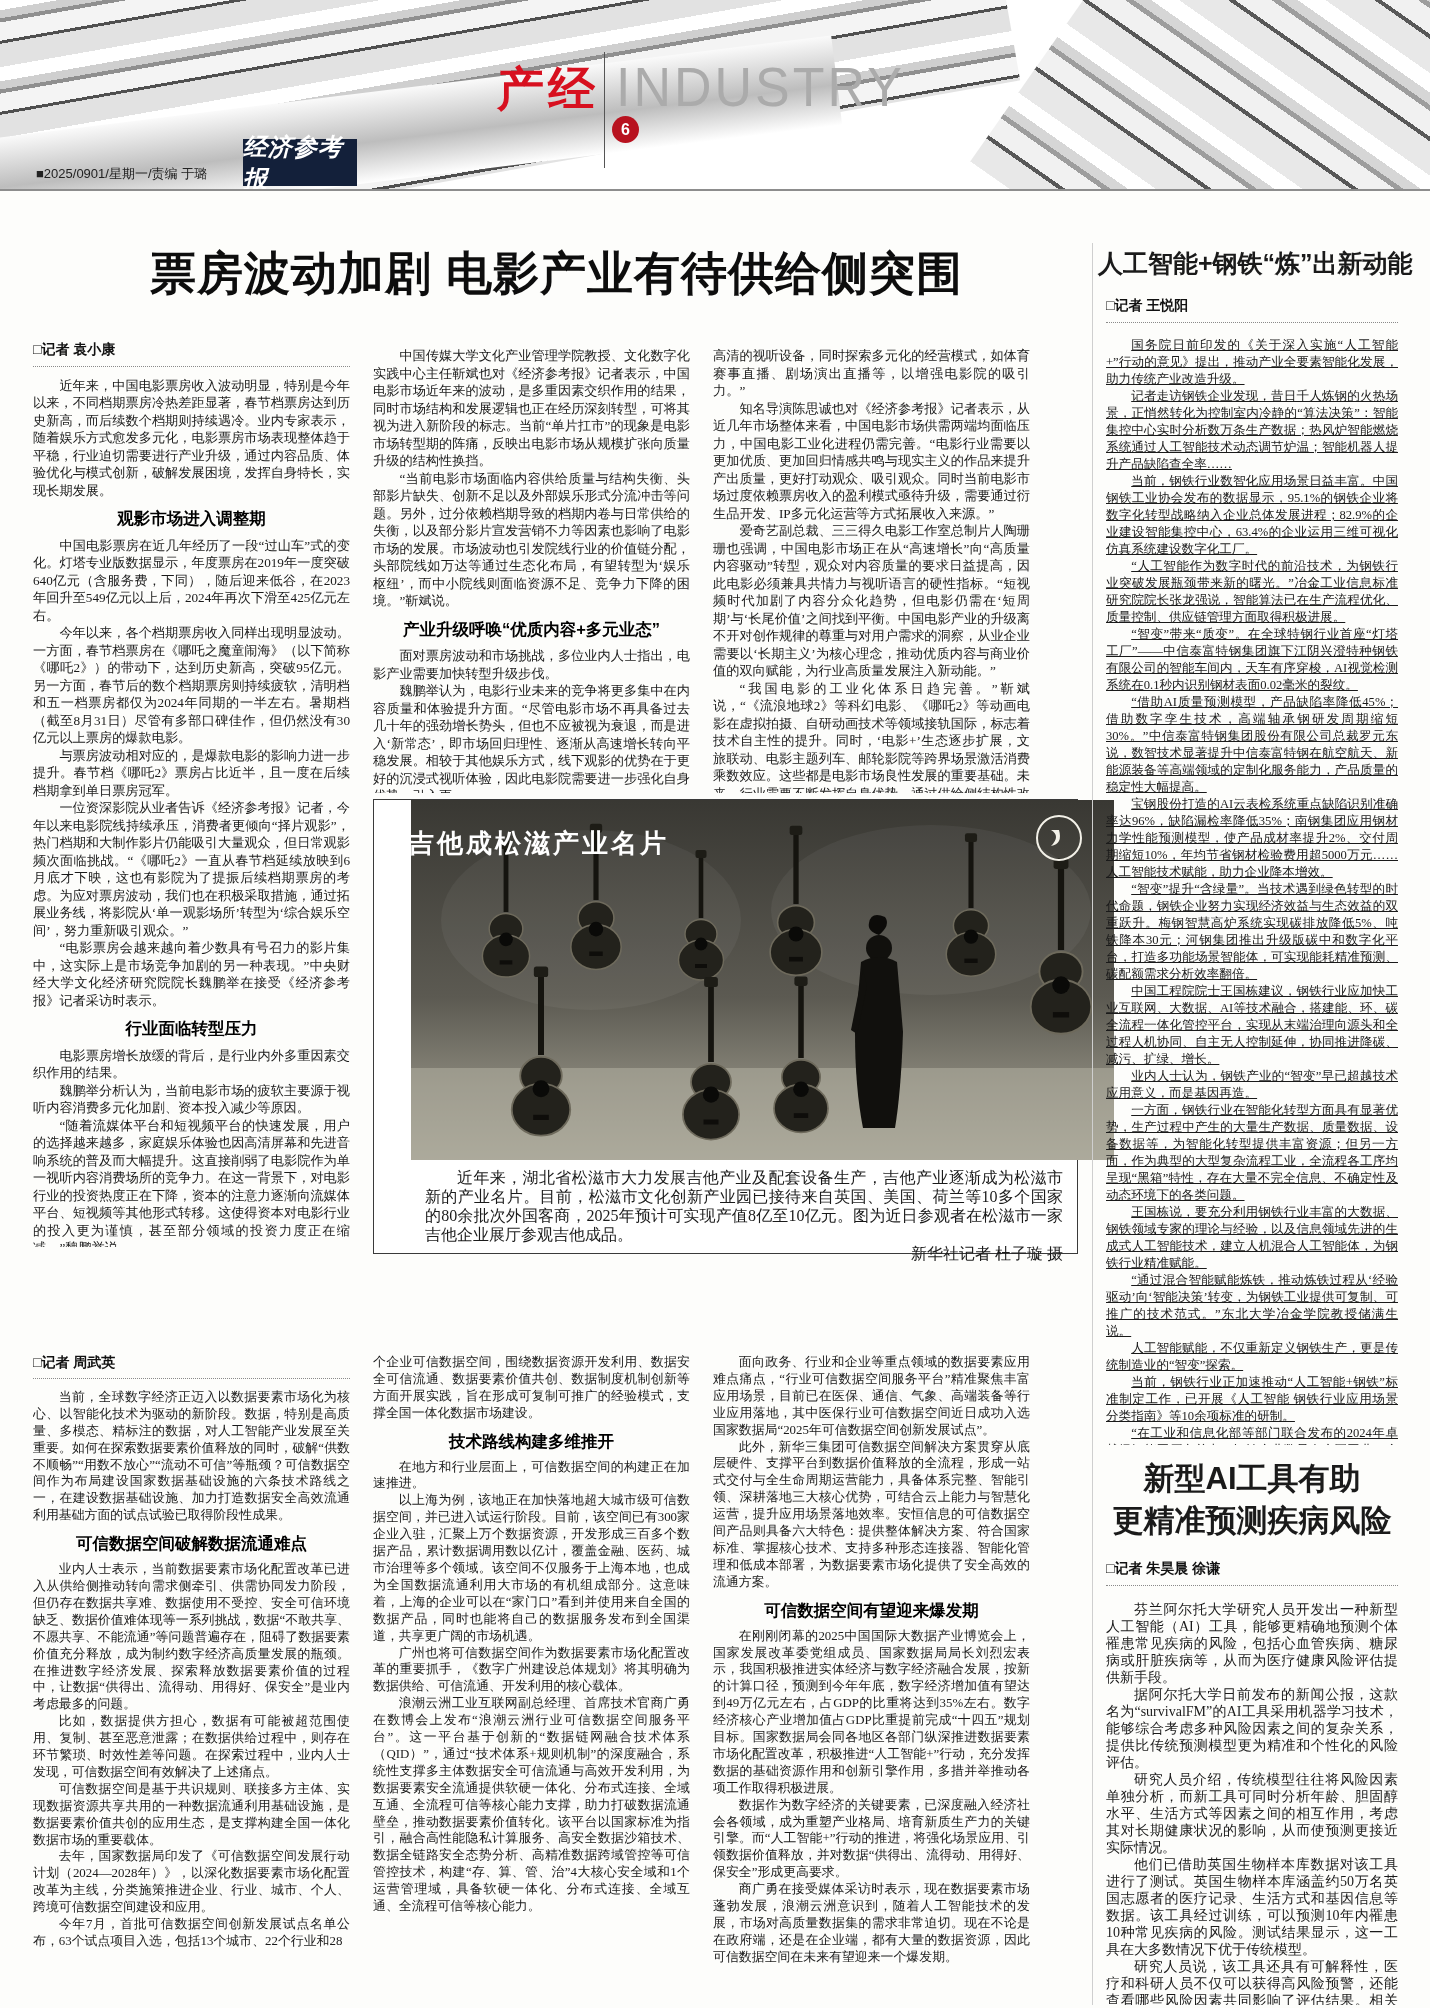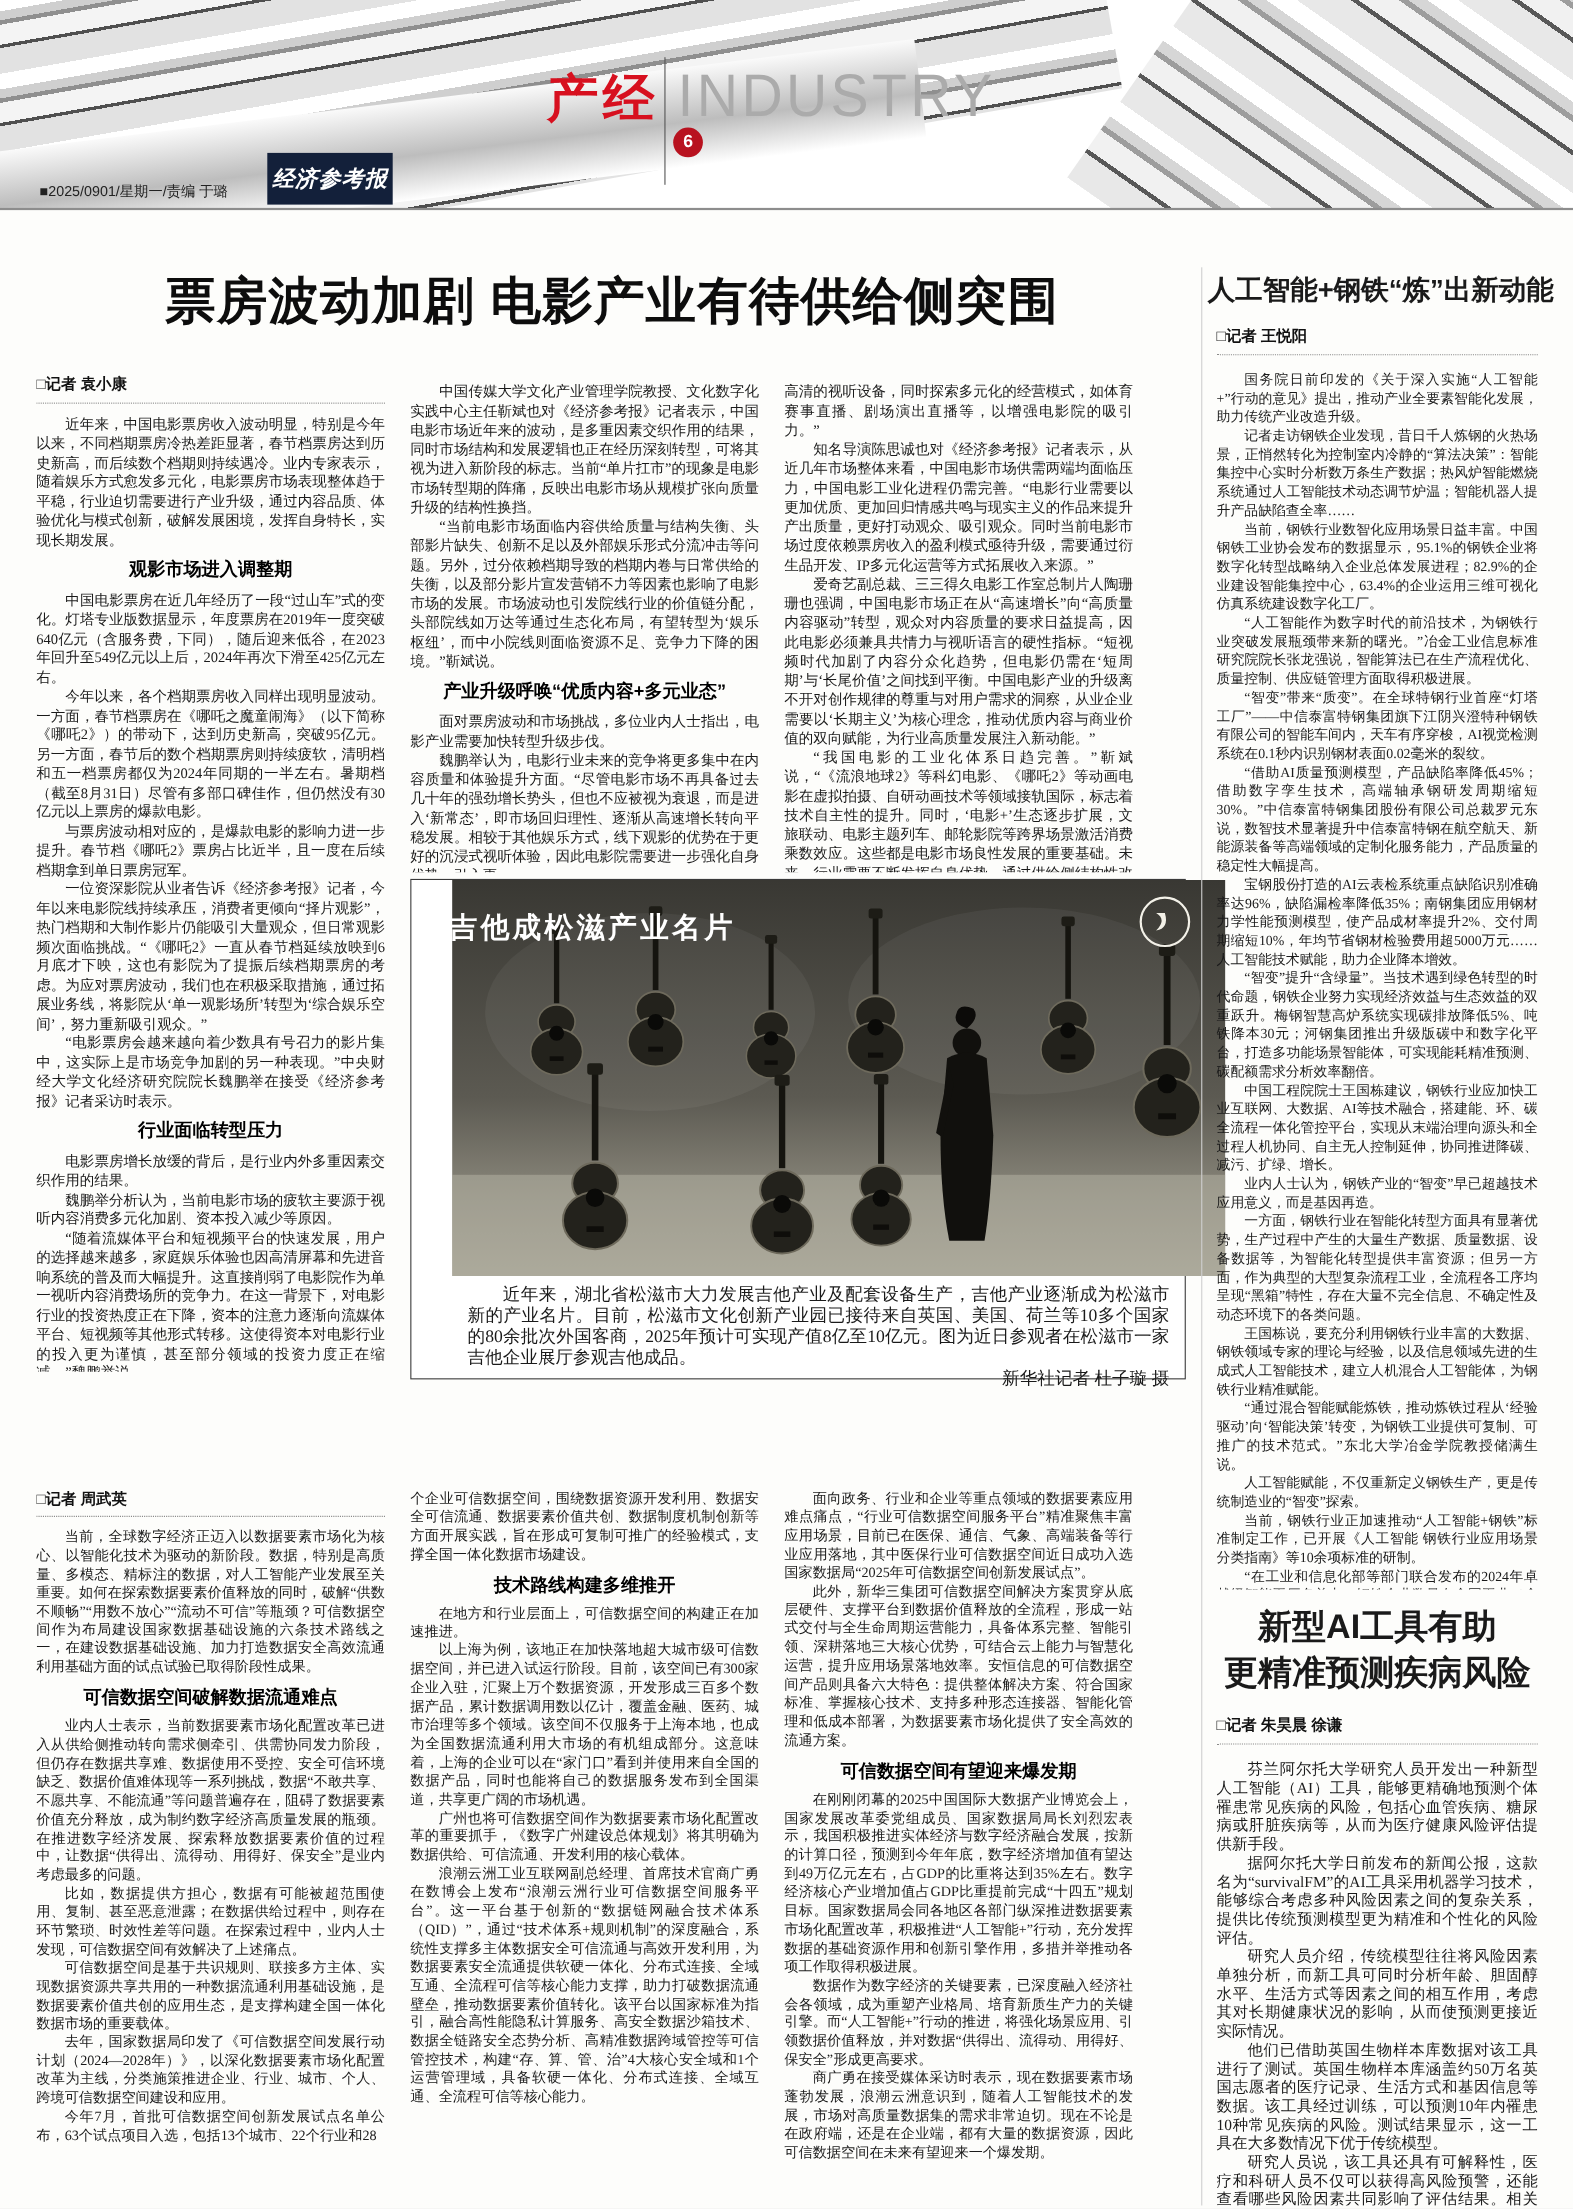--- a/index.html
+++ b/index.html
@@ -19,21 +19,21 @@
     font-weight:bold;font-size:47px;color:#d7101f;letter-spacing:4px;}
   #banner-divider{position:absolute;left:604px;top:52px;width:1px;height:116px;background:#555;}
   #section-en{position:absolute;left:616px;top:56px;font-family:"Liberation Sans","DejaVu Sans",sans-serif;
     font-weight:400;font-size:52px;color:#ababab;letter-spacing:3px;transform:scaleY(1.05);transform-origin:top left;}
   #page-badge{position:absolute;left:612px;top:116px;width:27px;height:27px;border-radius:50%;
     background:#b8121f;color:#fff;font-family:"Liberation Sans",sans-serif;font-size:16px;font-weight:bold;
     display:flex;align-items:center;justify-content:center;}
   #edition-line{position:absolute;left:36px;top:165px;font-size:13px;color:#222;
     font-family:"Liberation Sans","DejaVu Sans",sans-serif;}
   #masthead{position:absolute;left:243px;top:139px;width:114px;height:47px;background:#13203a;
-    color:#fff;display:flex;align-items:center;justify-content:center;font-weight:bold;font-size:20px;
+    color:#fff;display:flex;align-items:center;justify-content:center;font-weight:bold;font-size:24px;
     font-style:italic;letter-spacing:1px;}
   #banner-rule{position:absolute;left:0;top:189px;width:1430px;height:2px;background:#8d8d8d;}
   
   .para{margin:0;text-indent:2em;text-align:justify;}
   .para.cont{text-indent:0;}
   .subhead{font-family:"Liberation Sans","DejaVu Sans",sans-serif;font-weight:bold;text-align:center;
     font-size:16.5px;margin:11px 0 9px;color:#000;}
   .byline{font-family:"Liberation Sans","DejaVu Sans",sans-serif;font-weight:bold;font-size:14px;
     border-bottom:1px dotted #8a8a8a;padding-bottom:7px;margin-bottom:10px;color:#111;}
   .colbox{position:absolute;overflow:hidden;font-size:13.2px;line-height:17.5px;}
@@ -197,21 +197,21 @@
         <p class="para">在刚刚闭幕的2025中国国际大数据产业博览会上，国家发展改革委党组成员、国家数据局局长刘烈宏表示，我国积极推进实体经济与数字经济融合发展，按新的计算口径，预测到今年年底，数字经济增加值有望达到49万亿元左右，占GDP的比重将达到35%左右。数字经济核心产业增加值占GDP比重提前完成“十四五”规划目标。国家数据局会同各地区各部门纵深推进数据要素市场化配置改革，积极推进“人工智能+”行动，充分发挥数据的基础资源作用和创新引擎作用，多措并举推动各项工作取得积极进展。</p>
         <p class="para">数据作为数字经济的关键要素，已深度融入经济社会各领域，成为重塑产业格局、培育新质生产力的关键引擎。而“人工智能+”行动的推进，将强化场景应用、引领数据价值释放，并对数据“供得出、流得动、用得好、保安全”形成更高要求。</p>
         <p class="para">商广勇在接受媒体采访时表示，现在数据要素市场蓬勃发展，浪潮云洲意识到，随着人工智能技术的发展，市场对高质量数据集的需求非常迫切。现在不论是在政府端，还是在企业端，都有大量的数据资源，因此可信数据空间在未来有望迎来一个爆发期。</p>
       </div>
   </div>
 
   <div id="rail-rule"></div>
 
   <div class="rail" id="steel-headline">人工智能+钢铁“炼”出新动能</div>
   <div class="rail byline" id="steel-byline">□记者 王悦阳</div>
-  <div class="rail colbox" id="steel-body" style="left:1106px;width:292px;">
+  <div class="rail colbox" id="steel-body" style="left:1106px;width:292px;text-decoration:underline;">
     <div>
         <p class="para">国务院日前印发的《关于深入实施“人工智能+”行动的意见》提出，推动产业全要素智能化发展，助力传统产业改造升级。</p>
         <p class="para">记者走访钢铁企业发现，昔日千人炼钢的火热场景，正悄然转化为控制室内冷静的“算法决策”：智能集控中心实时分析数万条生产数据；热风炉智能燃烧系统通过人工智能技术动态调节炉温；智能机器人提升产品缺陷查全率……</p>
         <p class="para">当前，钢铁行业数智化应用场景日益丰富。中国钢铁工业协会发布的数据显示，95.1%的钢铁企业将数字化转型战略纳入企业总体发展进程；82.9%的企业建设智能集控中心，63.4%的企业运用三维可视化仿真系统建设数字化工厂。</p>
         <p class="para">“人工智能作为数字时代的前沿技术，为钢铁行业突破发展瓶颈带来新的曙光。”冶金工业信息标准研究院院长张龙强说，智能算法已在生产流程优化、质量控制、供应链管理方面取得积极进展。</p>
         <p class="para">“智变”带来“质变”。在全球特钢行业首座“灯塔工厂”——中信泰富特钢集团旗下江阴兴澄特种钢铁有限公司的智能车间内，天车有序穿梭，AI视觉检测系统在0.1秒内识别钢材表面0.02毫米的裂纹。</p>
         <p class="para">“借助AI质量预测模型，产品缺陷率降低45%；借助数字孪生技术，高端轴承钢研发周期缩短30%。”中信泰富特钢集团股份有限公司总裁罗元东说，数智技术显著提升中信泰富特钢在航空航天、新能源装备等高端领域的定制化服务能力，产品质量的稳定性大幅提高。</p>
         <p class="para">宝钢股份打造的AI云表检系统重点缺陷识别准确率达96%，缺陷漏检率降低35%；南钢集团应用钢材力学性能预测模型，使产品成材率提升2%、交付周期缩短10%，年均节省钢材检验费用超5000万元……人工智能技术赋能，助力企业降本增效。</p>
         <p class="para">“智变”提升“含绿量”。当技术遇到绿色转型的时代命题，钢铁企业努力实现经济效益与生态效益的双重跃升。梅钢智慧高炉系统实现碳排放降低5%、吨铁降本30元；河钢集团推出升级版碳中和数字化平台，打造多功能场景智能体，可实现能耗精准预测、碳配额需求分析效率翻倍。</p>
         <p class="para">中国工程院院士王国栋建议，钢铁行业应加快工业互联网、大数据、AI等技术融合，搭建能、环、碳全流程一体化管控平台，实现从末端治理向源头和全过程人机协同、自主无人控制延伸，协同推进降碳、减污、扩绿、增长。</p>

